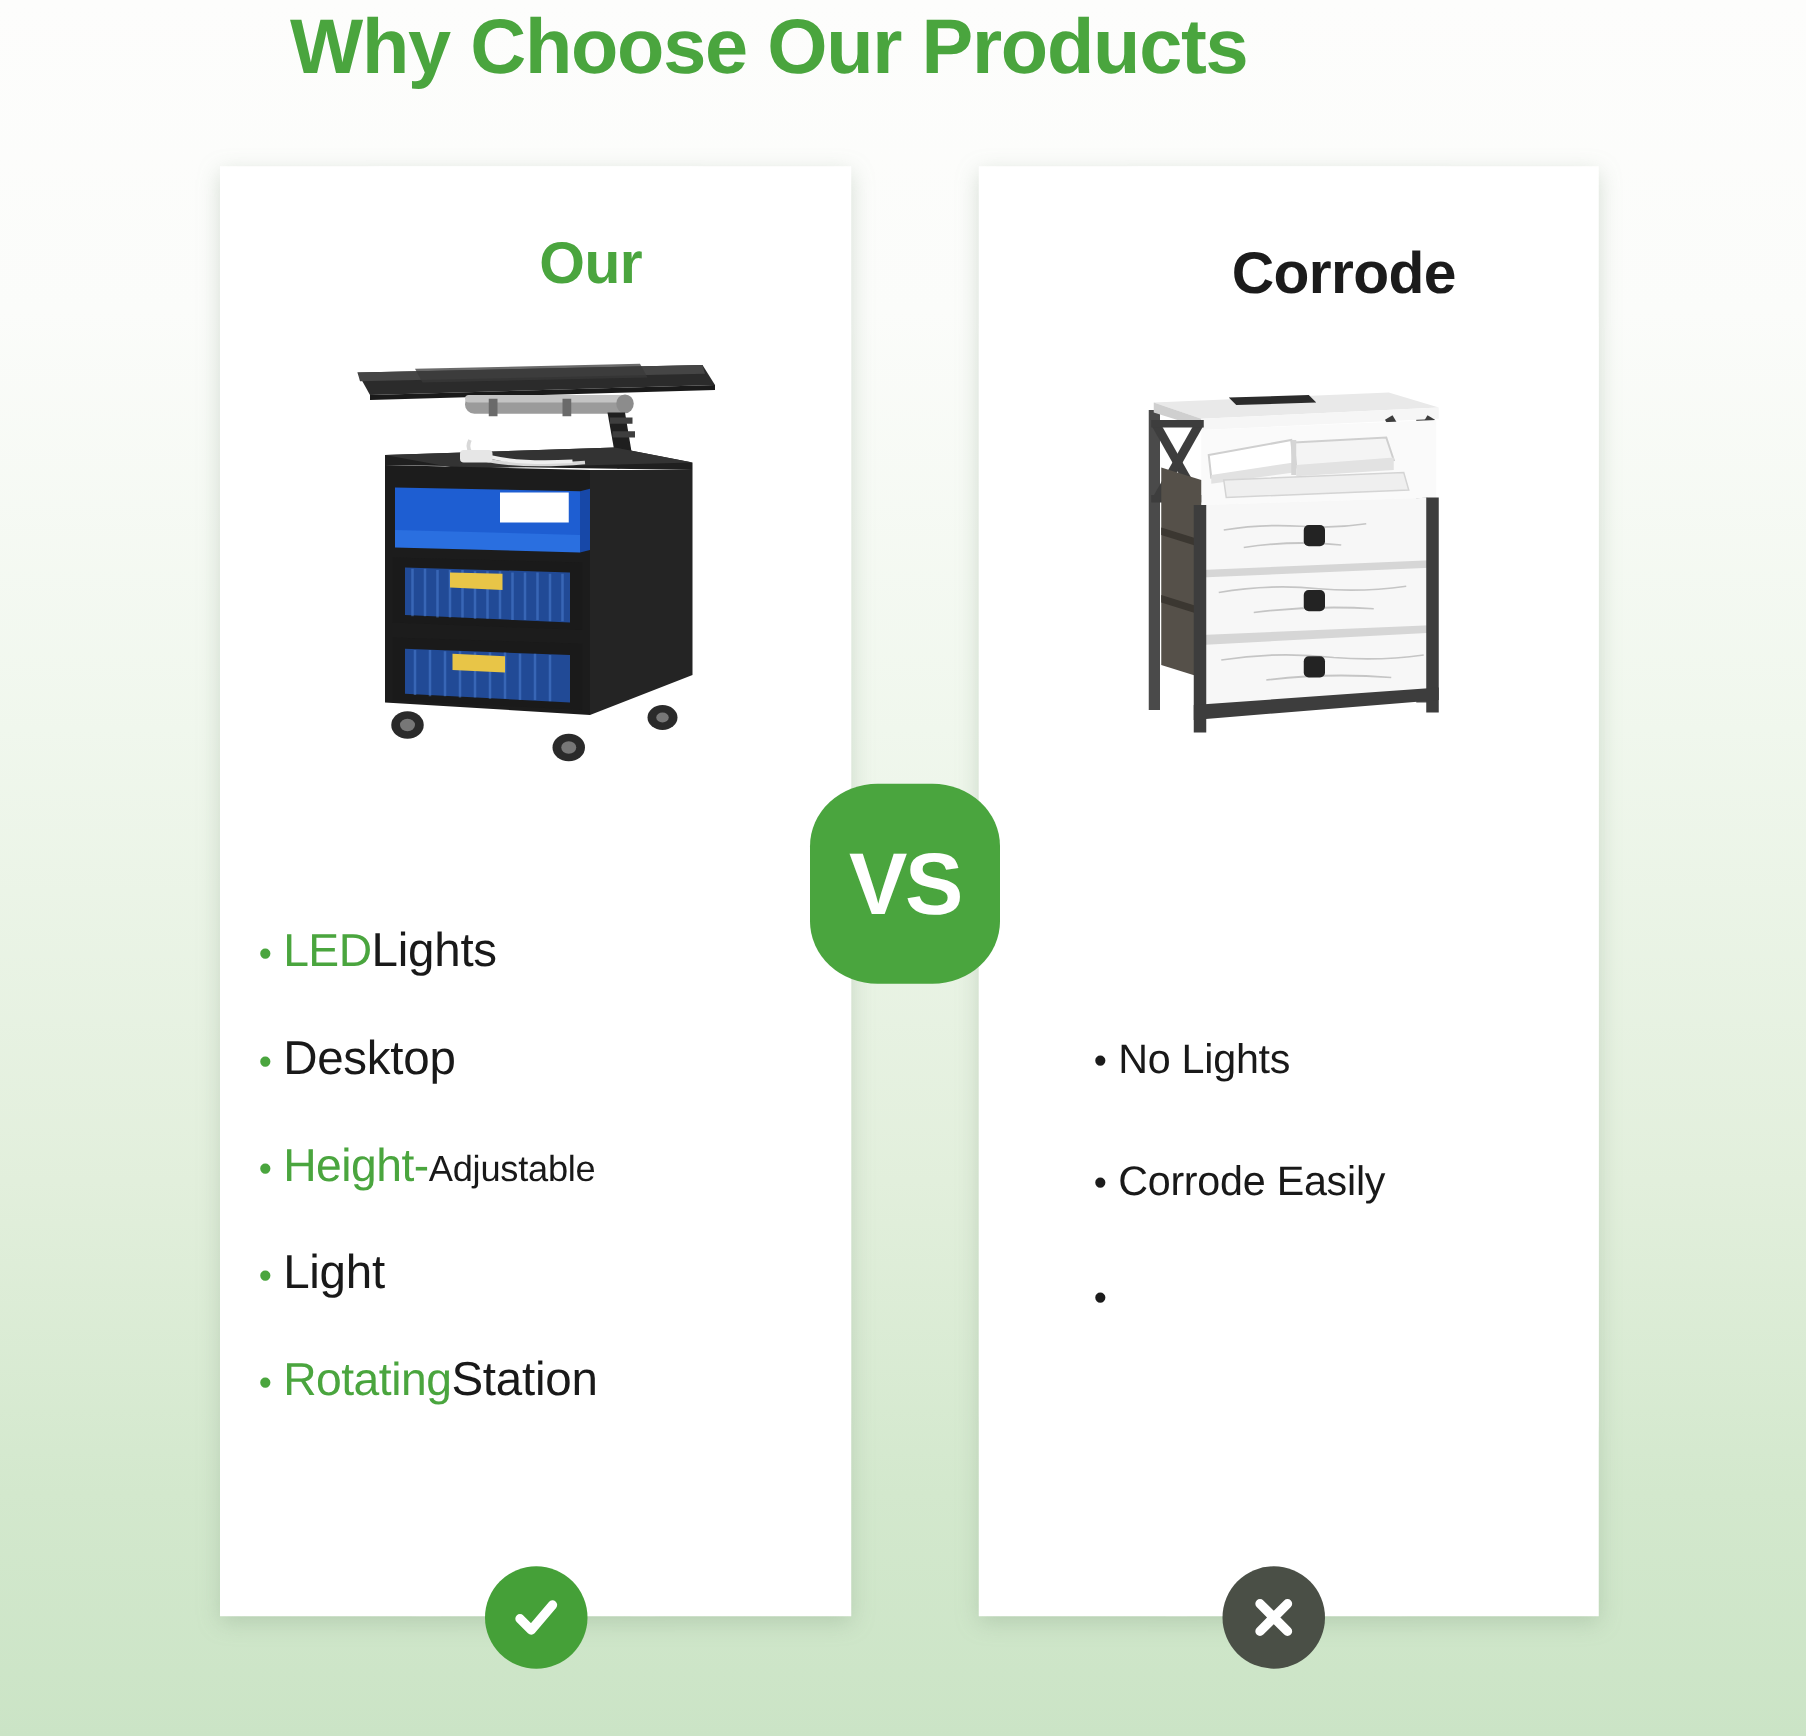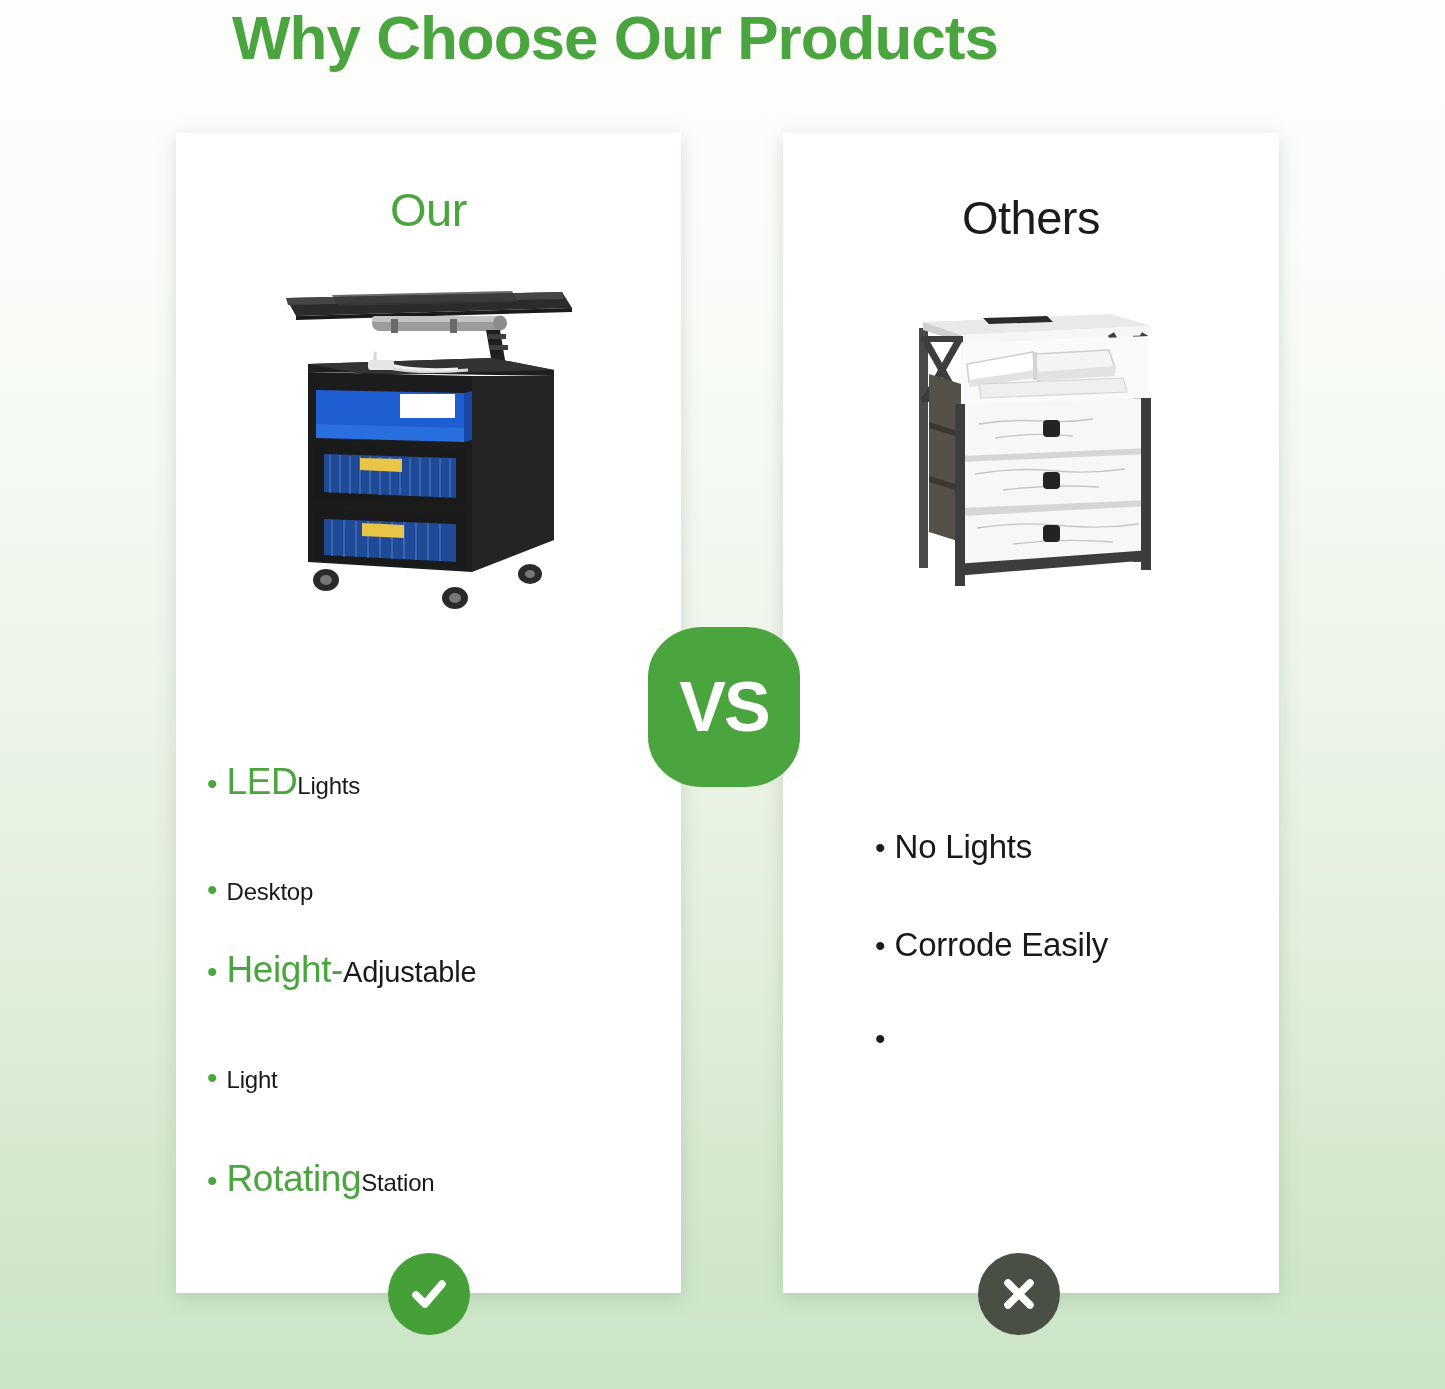--- a/index.html
+++ b/index.html
@@ -26,21 +26,21 @@
     filter:drop-shadow(0 5px 9px rgba(110,140,110,0.28));
   }
   .panel-svg { display:block; width:100%; height:100%; }
 
   #panel-our   { left:176px; top:133px; width:505px; height:1160px; }
   #panel-other { left:783px; top:133px; width:496px; height:1160px; }
 
   
   .panel-head {
     position:absolute; width:100%; text-align:center;
-    font-size:47px; font-weight:normal; letter-spacing:-0.5px;
+    font-size:47px; font-weight:bold; letter-spacing:-0.5px;margin-left:44px;
   }
   #head-our   { top:182px; left:176px; width:505px; color:#4aa53e; }
   #head-other { top:190px; left:783px; width:496px; color:#1b1b1b; }
 
   
   .product { position:absolute; }
   #product-our   { left:272px; top:272px; width:320px; height:348px; }
   #product-other { left:883px; top:292px; width:276px; height:305px; }
   .product svg { display:block; width:100%; height:100%; }
 
@@ -54,21 +54,21 @@
     white-space:nowrap;
   }
   #list-our .feat { margin-bottom:43px; }
   #list-other .feat { margin-bottom:60px; }
 
   .bullet { font-size:30px; line-height:1; margin-right:9px; }
   #list-our .bullet { color:#4aa53e; }
   #list-other .bullet { color:#1b1b1b; }
 
   .hl   { color:#4aa53e; font-size:37px; letter-spacing:-0.4px; }
-  .rest { color:#191919; font-size:24px; letter-spacing:-0.2px;margin-top:32px; }
+  .rest { color:#191919; font-size:38px; letter-spacing:-0.2px; }
   .rest-sm { color:#191919; font-size:29px; letter-spacing:-0.2px; }
   .other-text { color:#191919; font-size:33px; letter-spacing:-0.2px; }
 
   
   #vs-badge {
     position:absolute; left:648px; top:627px; width:152px; height:160px;
     background:#4aa53e;
     border-radius:54px / 50px;
     display:flex; align-items:center; justify-content:center;
     color:#ffffff; font-size:70px; font-weight:bold; letter-spacing:-2px;
@@ -206,21 +206,21 @@
 
 <div class="panel" id="panel-other">
   <svg class="panel-svg" viewBox="0 0 496 1160" preserveAspectRatio="none">
     <path fill="#ffffff" d="M130,0 H366 A130,130 0 0 1 496,130 V1000
       A160,160 0 0 1 336,1160 H321
       C291,1160 283,1100 243,1100
       C203,1100 195,1160 166,1160 H151
       A160,160 0 0 1 0,1000 V130 A130,130 0 0 1 130,0 Z"></path>
   </svg>
 </div>
-<div class="panel-head" id="head-other">Others</div>
+<div class="panel-head" id="head-other">Corrode</div>
 
 <div class="product" id="product-other">
   <svg viewBox="0 0 276 305">
 
     <rect x="36" y="36" width="9" height="240" fill="#4a4a4a"></rect>
     <rect x="250" y="40" width="9" height="230" fill="#4a4a4a"></rect>
 
     <polygon points="40,30 228,22 268,34 78,43" fill="#e9e9e9"></polygon>
     <polygon points="40,30 78,43 78,50 40,38" fill="#cfcfcf"></polygon>
     <polygon points="78,43 268,34 268,43 78,52" fill="#f6f6f6"></polygon>

